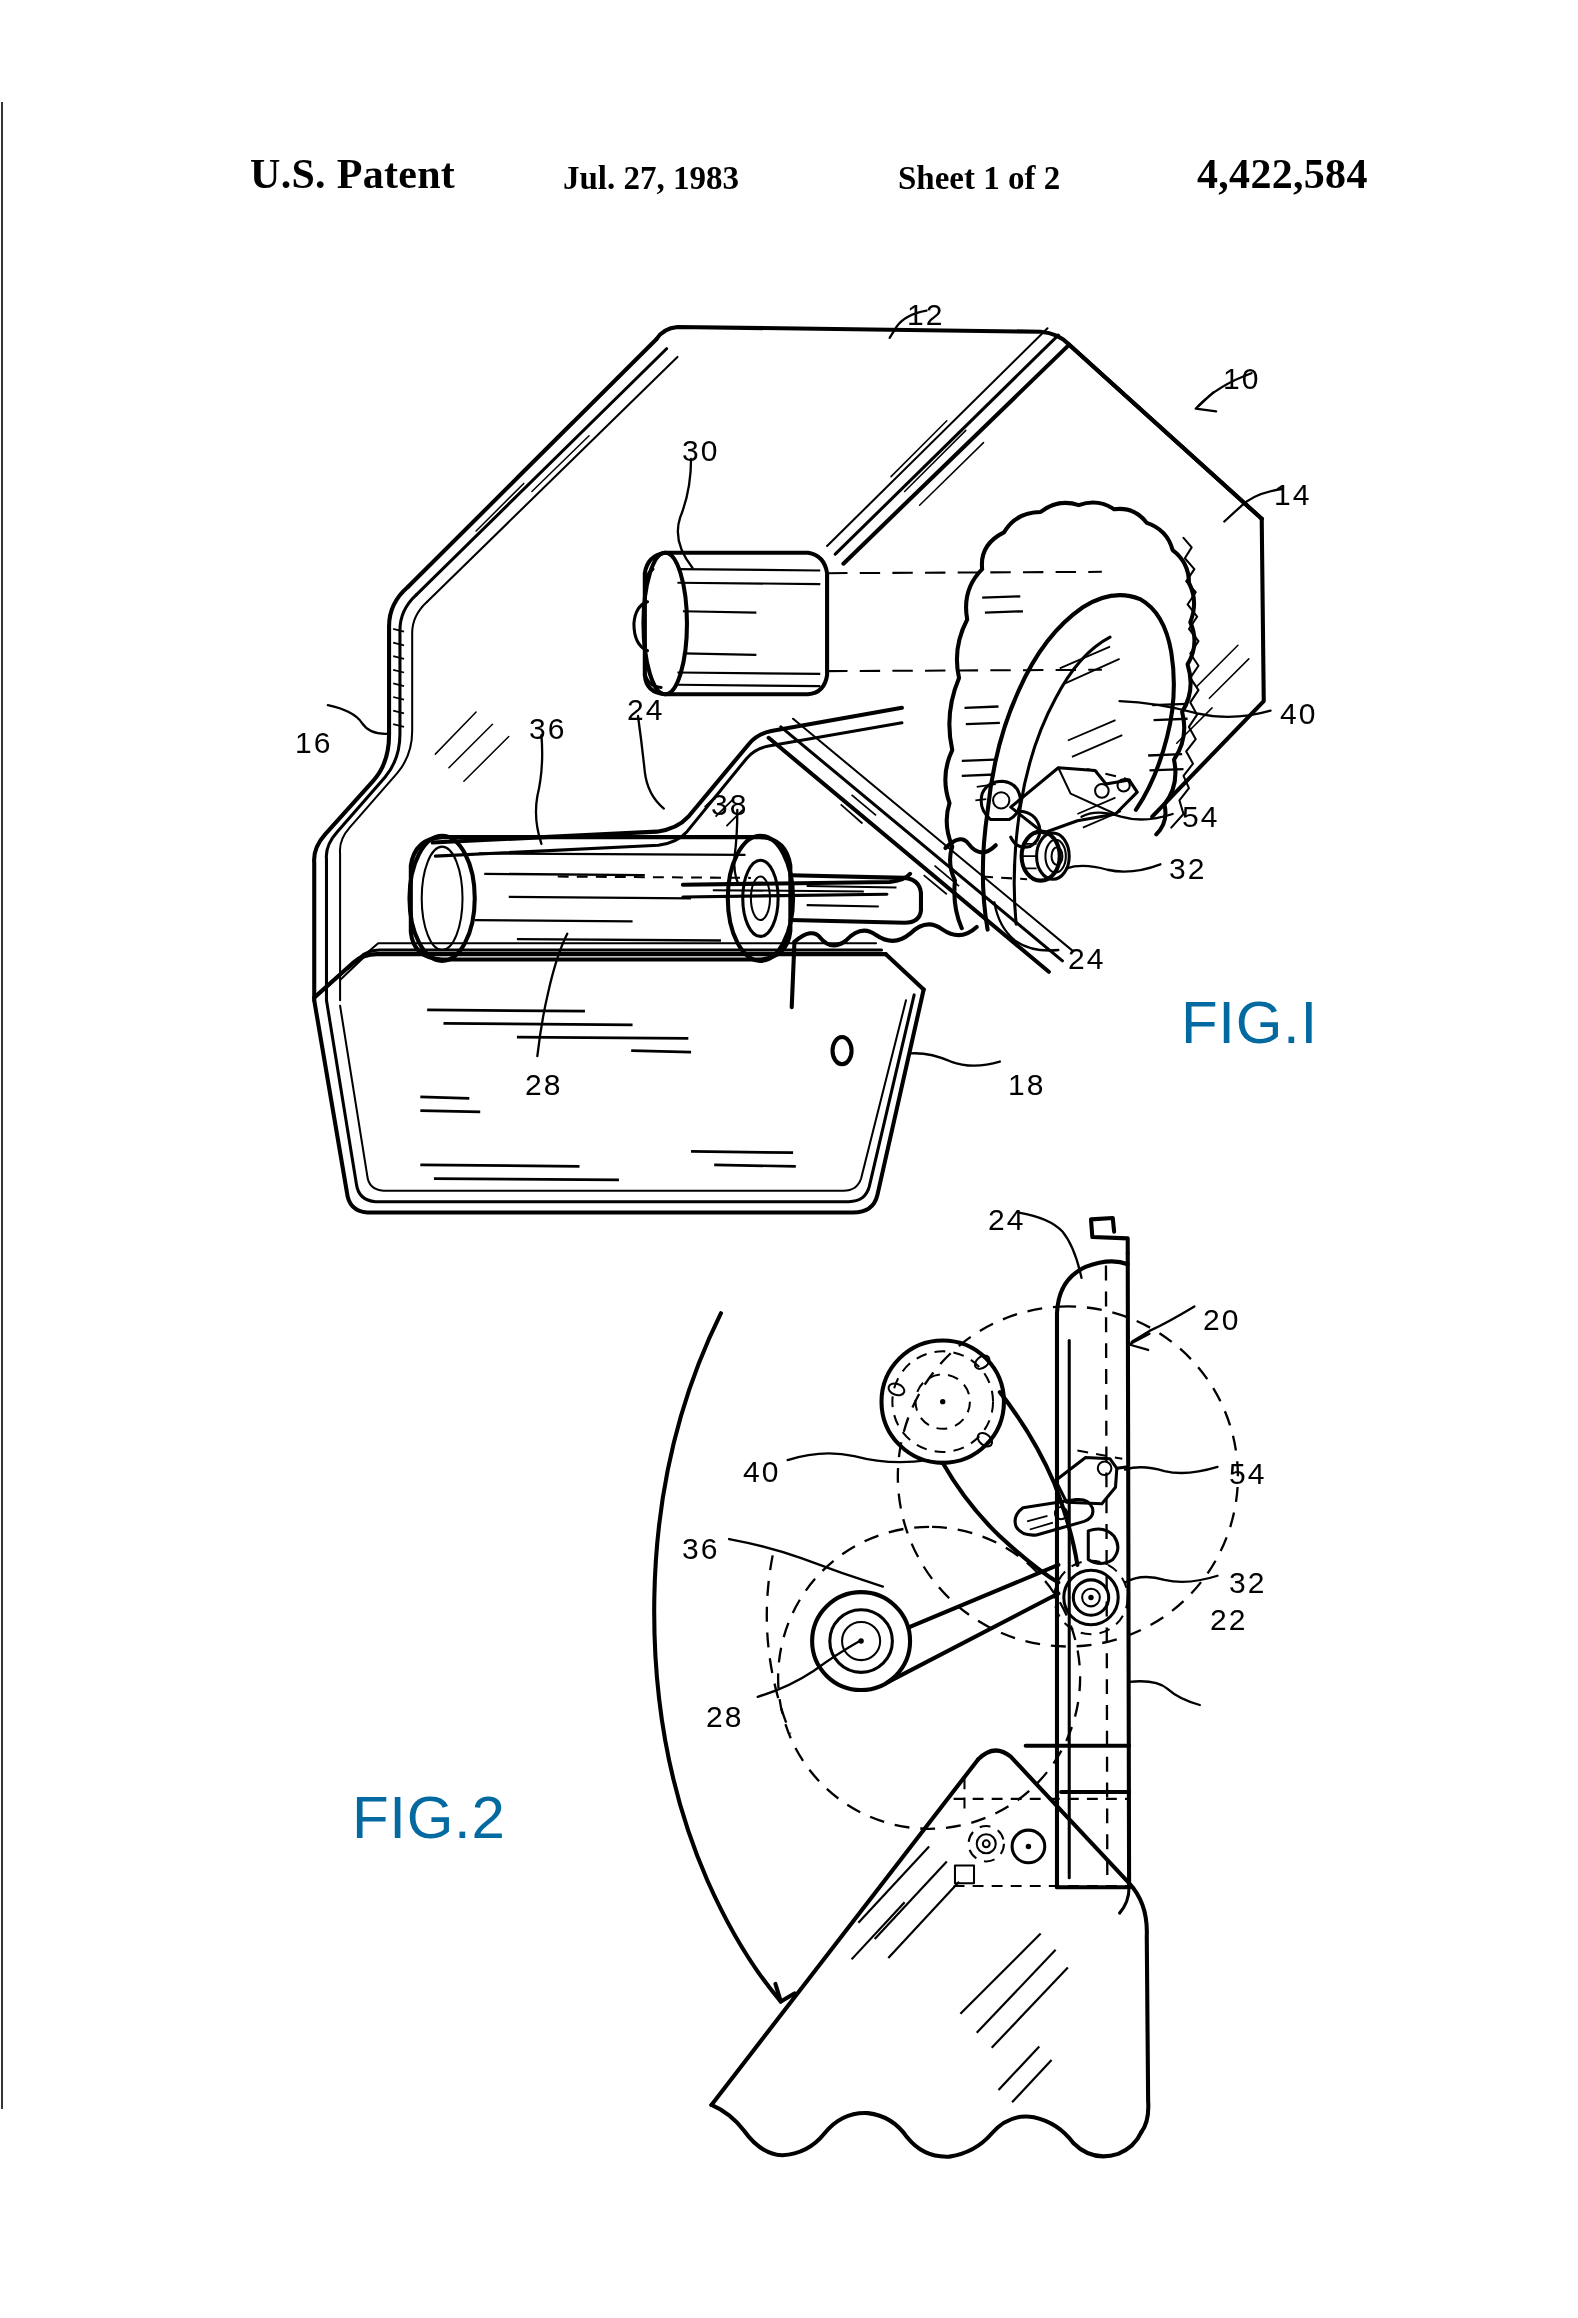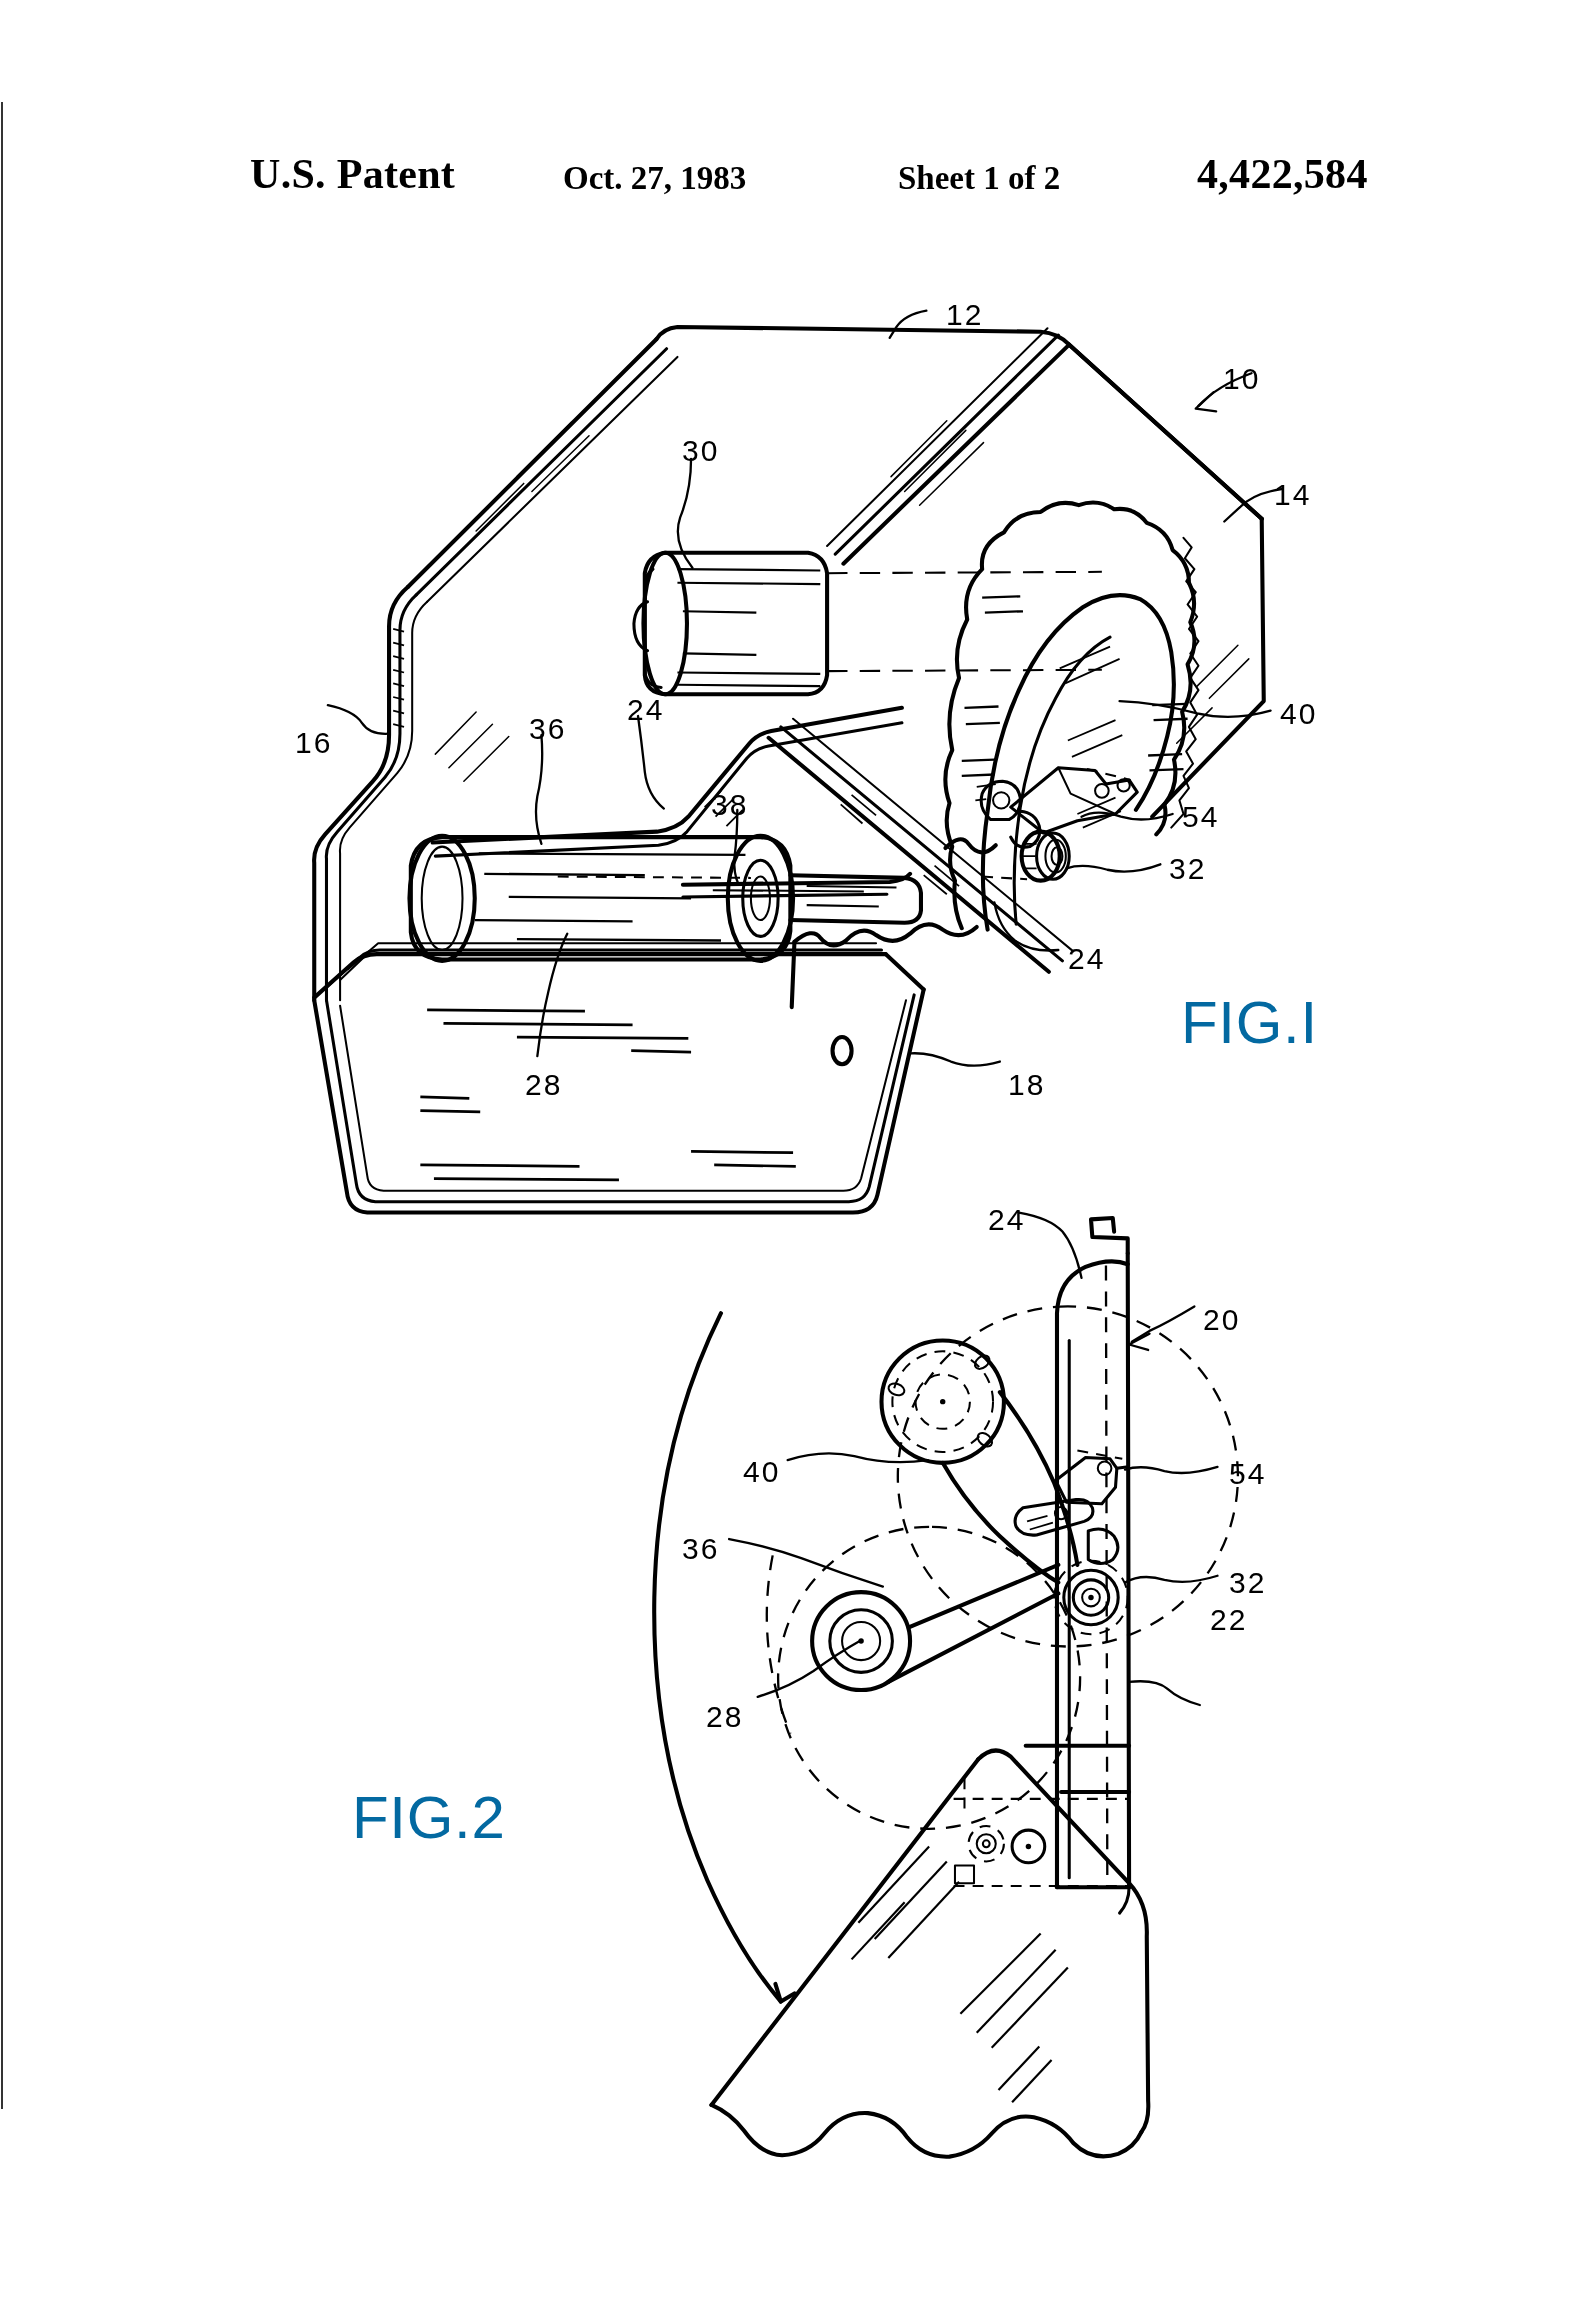--- a/index.html
+++ b/index.html
@@ -103,21 +103,21 @@
     white-space: nowrap;
   }
 </style>
 </head>
 <body>
 
 <div id="scan-edge-left"></div>
 
 <div id="patent-header">
   <div class="hdr" id="hdr-office">U.S. Patent</div>
-  <div class="hdr" id="hdr-date">Oct. 27, 1983</div>
+  <div class="hdr" id="hdr-date">Jul. 27, 1983</div>
   <div class="hdr" id="hdr-sheet">Sheet 1 of 2</div>
   <div class="hdr" id="hdr-number">4,422,584</div>
 </div>
 
 <div id="drawing-canvas">
 <svg width="1578" height="2319" viewBox="0 0 2320 3408" xmlns="http://www.w3.org/2000/svg">
   <defs>
     <style>
       .o  { fill:none; stroke:#000; stroke-width:6;   stroke-linecap:round; stroke-linejoin:round; }
       .o2 { fill:none; stroke:#000; stroke-width:4.5; stroke-linecap:round; stroke-linejoin:round; }
@@ -540,21 +540,21 @@
       <path class="ld" d="M 1764 2506 Q 1734 2498 1716 2482 Q 1700 2468 1660 2472"></path>
     </g>
   </g>
 </svg>
 </div>
 
 <div class="fig-caption" id="fig1-caption">FIG.I</div>
 <div class="fig-caption" id="fig2-caption">FIG.2</div>
 
 <div id="ref-numerals-fig1">
-    <div class="ref-num" style="left: 946px; top: 298px; text-align: right;">12</div>
+    <div class="ref-num" style="left: 907px; top: 298px; text-align: right;">12</div>
     <div class="ref-num" style="left: 1223px; top: 362px;">10</div>
     <div class="ref-num" style="left: 1274px; top: 478px;">14</div>
     <div class="ref-num" style="left: 682px; top: 434px;">30</div>
     <div class="ref-num" style="left: 295px; top: 698px; margin-top: 28px;">16</div>
     <div class="ref-num" style="left: 529px; top: 712px;">36</div>
     <div class="ref-num" style="left: 627px; top: 693px;">24</div>
     <div class="ref-num" style="left: 711px; top: 788px;">38</div>
     <div class="ref-num" style="left: 1280px; top: 697px;">40</div>
     <div class="ref-num" style="left: 1182px; top: 800px;">54</div>
     <div class="ref-num" style="left: 1169px; top: 852px;">32</div>

